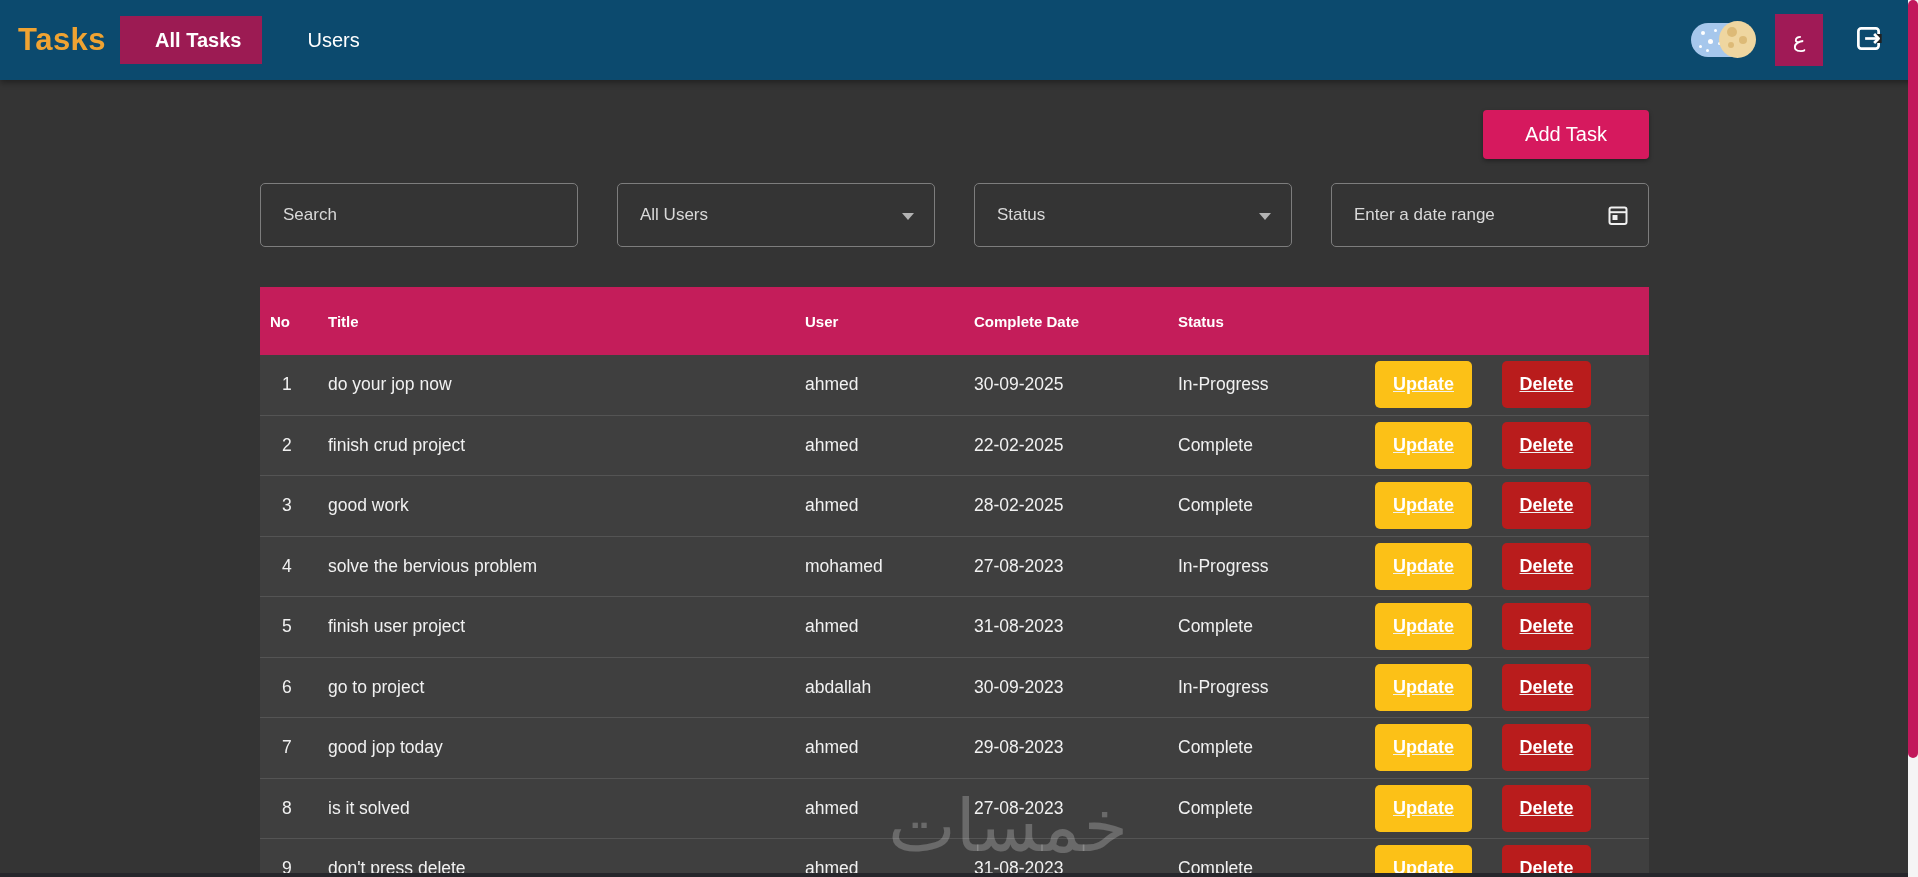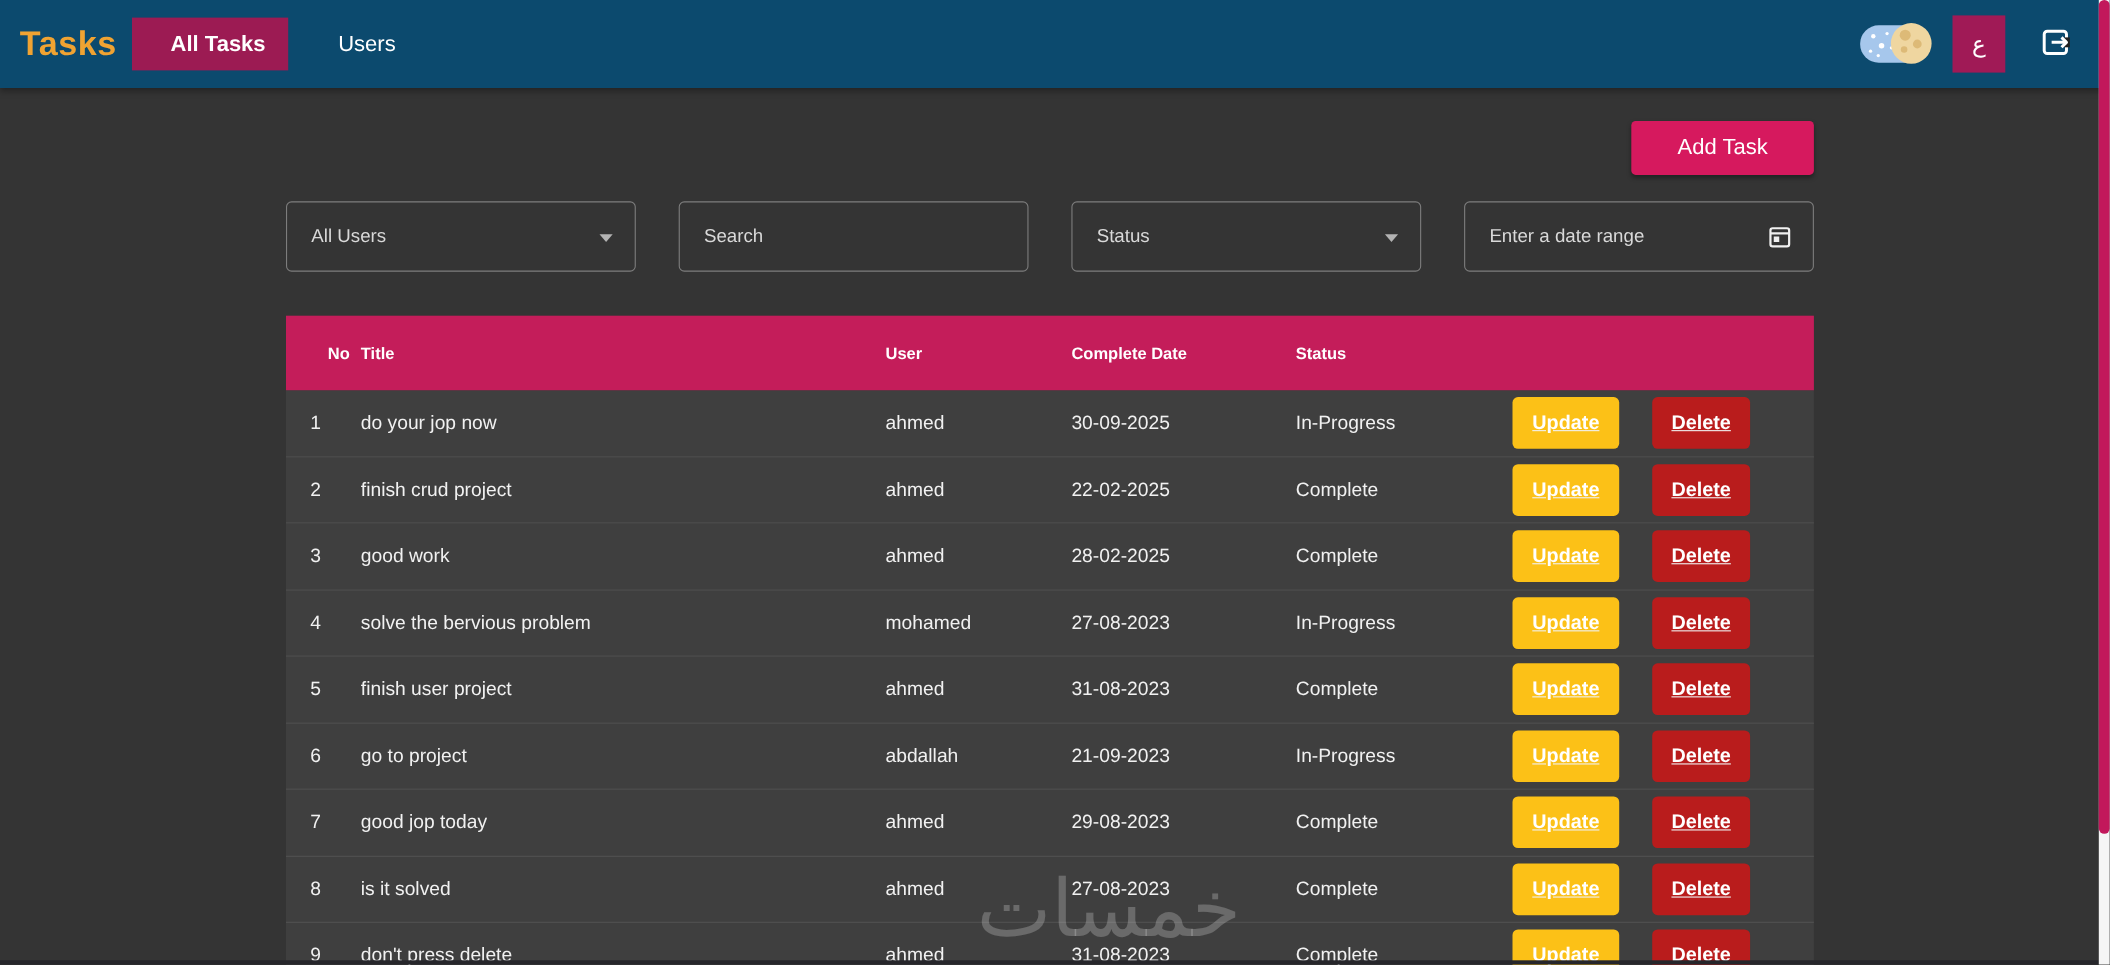--- a/index.html
+++ b/index.html
@@ -65,21 +65,21 @@
     width:0; height:0; border-left:6px solid transparent; border-right:6px solid transparent;
     border-top:7px solid #b3b3b3;
   }
   .cal-icon{ position:absolute; right:18px; top:50%; transform:translateY(-50%); display:flex; }
   
   .table{ margin-top:40px; }
   .thead, .trow{
     display:grid; grid-template-columns:68px 477px 169px 204px 197px auto; align-items:center;
   }
   .thead{ height:68px; background:#c41d5a; color:#fff; font-size:15px; font-weight:bold; }
-  .thead > div:first-child{ padding-left:38px; }
+  .thead > div:first-child{ padding-left:10px; }
   .trow{
     height:60.5px; background:#3f3f3f; border-bottom:1px solid #545454;
     color:#f1f1f1; font-size:17.5px;
   }
   .trow > div:first-child{ padding-left:22px; }
   .actions{ display:flex; gap:30px;text-decoration:underline; }
   .btn{ height:47px; border:none; border-radius:5px; color:#fff; font-weight:bold; font-size:18px; cursor:pointer; font-family:inherit; }
   .btn-update{ width:97px; background:#fcc117; }
   .btn-delete{ width:89px; background:#b91c1c; }
   
@@ -133,25 +133,25 @@
 </div>
 
 <div class="content">
 
   <div class="addtask-row">
     <button class="add-task">Add Task</button>
   </div>
 
   <div class="filters">
     <div class="filter">
+      <span>Search</span>
+    </div>
+    <div class="filter">
       <span>All Users</span>
       <span class="caret"></span>
-    </div>
-    <div class="filter">
-      <span>Search</span>
     </div>
     <div class="filter">
       <span>Status</span>
       <span class="caret"></span>
     </div>
     <div class="filter">
       <span>Enter a date range</span>
       <span class="cal-icon">
         <svg width="24" height="24" viewBox="0 0 24 24">
           <rect x="3.5" y="4.5" width="17" height="16.5" rx="2" fill="none" stroke="#f0f0f0" stroke-width="2"></rect>
@@ -224,21 +224,21 @@
           <div>Complete</div>
           <div class="actions">
             <button class="btn btn-update">Update</button>
             <button class="btn btn-delete">Delete</button>
           </div>
         </div>
         <div class="trow">
           <div>6</div>
           <div>go to project</div>
           <div>abdallah</div>
-          <div>21-09-2023</div>
+          <div>30-09-2023</div>
           <div>In-Progress</div>
           <div class="actions">
             <button class="btn btn-update">Update</button>
             <button class="btn btn-delete">Delete</button>
           </div>
         </div>
         <div class="trow">
           <div>7</div>
           <div>good jop today</div>
           <div>ahmed</div>

